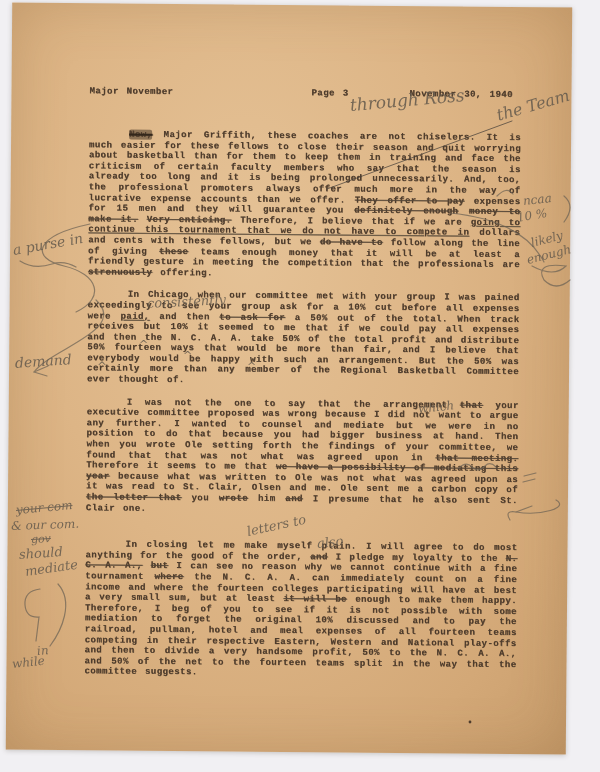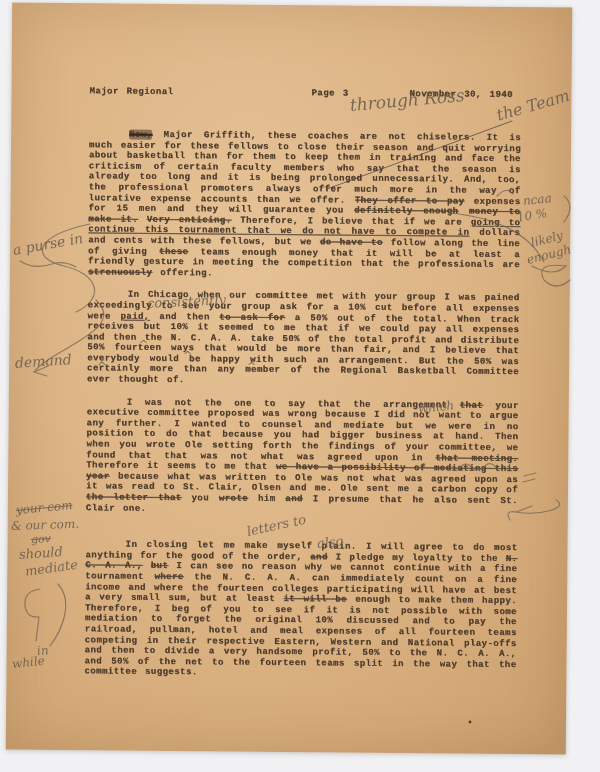--- a/index.html
+++ b/index.html
@@ -47,21 +47,21 @@
   .doodles{position:absolute;left:0;top:0;pointer-events:none;}
 </style>
 </head>
 <body>
 
 <div class="stage">
 
   <div class="page">
     <div class="typed">
       <div class="hdr">
-        <span class="h-recipient">Major Regional</span>
+        <span class="h-recipient">Major November</span>
         <span class="h-page">Page 3</span>
         <span class="h-date">November 30, 1940</span>
       </div>
       <div class="letter-body">
           <p class="para"><span class="blot">Now,</span><span> Major Griffith, these coaches are not chiselers.  It is much easier for these fellows to close their season and quit worrying about basketball than for them to keep them in training and face the criticism of certain faculty members who say that the season is already too long and it is being prolonged unnecessarily.  And, too, the professional promoters always offer much more in the way of lucrative expense accounts than we offer.  </span><span class="st">They offer to pay</span><span> expenses for 15 men and they will guarantee you </span><span class="st">definitely enough</span><span> </span><span class="st">money to make it.</span><span>  </span><span class="st">Very enticing.</span><span>  Therefore, I believe that if we are </span><span class="ul">going to continue this tournament that we do not have to compete in</span><span> dollars and cents with these fellows, but we </span><span class="st">do have to</span><span> follow along the line of giving </span><span class="st">these</span><span> teams enough money that it will be at least a friendly gesture in meeting the competition that the professionals are </span><span class="st">strenuously</span><span> offering.</span></p>
           <p class="para"><span>In Chicago when our committee met with your group I was pained exceedingly to see your group ask for a 10% cut before all expenses were </span><span class="ul">paid,</span><span> and then </span><span class="st">to ask for</span><span> a 50% out of the total.  When track receives but 10% it seemed to me that if we could pay all expenses and then the N. C. A. A. take 50% of the total profit and distribute 50% fourteen ways that would be more than fair, and I believe that everybody would be happy with such an arrangement.  But the 50% was certainly more than any member of the Regional Basketball Committee ever thought of.</span></p>
           <p class="para gap"><span>I was not the one to say that the arrangement </span><span class="st">that</span><span> your executive committee proposed was wrong because I did not want to argue any further.  I wanted to counsel and mediate but we were in no position to do that because you had bigger business at hand.  Then when you wrote Ole setting forth the findings of your committee, we found that that was not what was agreed upon in </span><span class="st">that meeting.</span><span>  Therefore it seems to me that </span><span class="st">we have a possibility of mediating this year</span><span> because what was written to Ole was not what was agreed upon as it was read to St. Clair, Olsen and me.  Ole sent me a carbon copy of </span><span class="st">the letter that</span><span> you </span><span class="st">wrote</span><span> him </span><span class="st">and</span><span> I presume that he also sent St. Clair one.</span></p>
           <p class="para"><span>In closing let me make myself plain.  I will agree to do most anything for the good of the order, </span><span class="st">and</span><span> I pledge my loyalty to the </span><span class="st">N. C. A. A.,</span><span> </span><span class="st">but</span><span> I can see no reason why we cannot continue with a fine tournament </span><span class="st">where</span><span> the N. C. A. A. can immediately count on a fine income and where the fourteen colleges participating will have at best a very small sum, but at least </span><span class="st">it will be</span><span> enough to make them happy.  Therefore, I beg of you to see if it is not possible with some mediation to forget the original 10% discussed and to pay the railroad, pullman, hotel and meal expenses of all fourteen teams competing in their respective Eastern, Western and National play-offs and then to divide a very handsome profit, 50% to the N. C. A. A., and 50% of the net to the fourteen teams split in the way that the committee suggests.</span></p>
         </div>
     </div>

